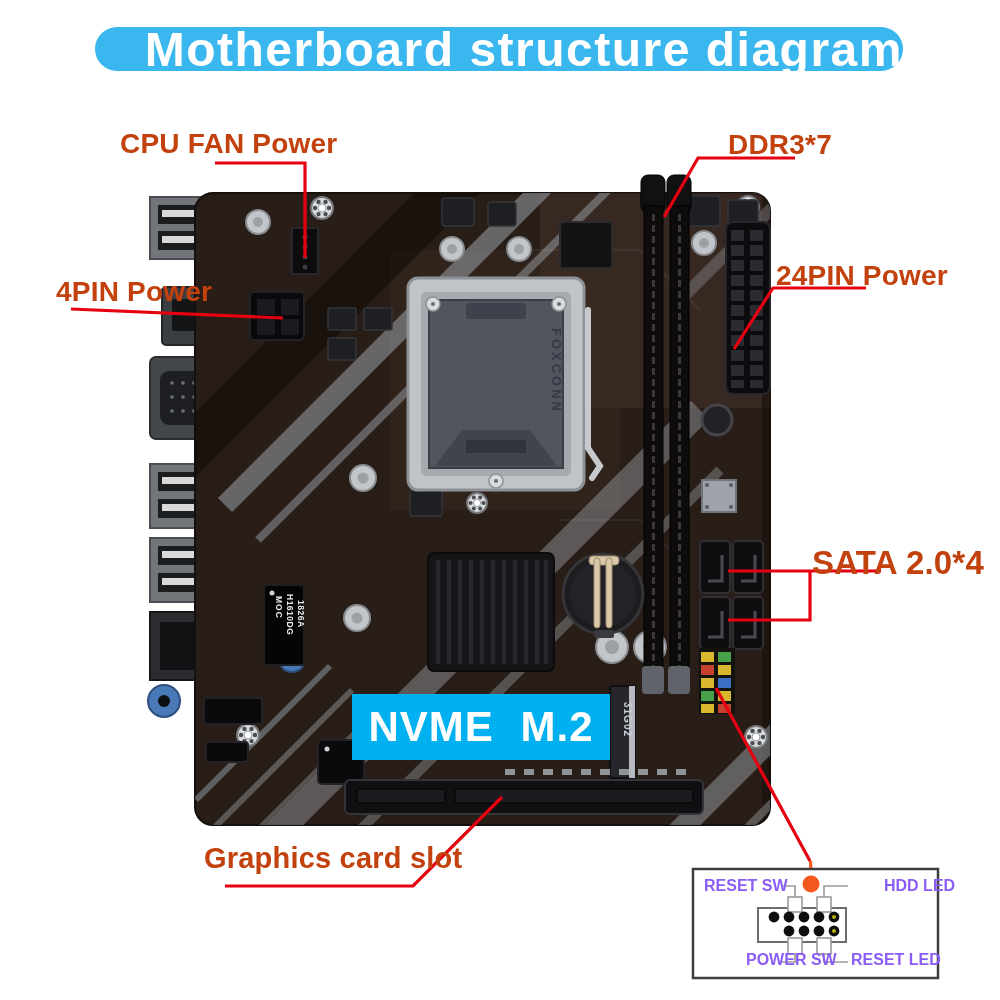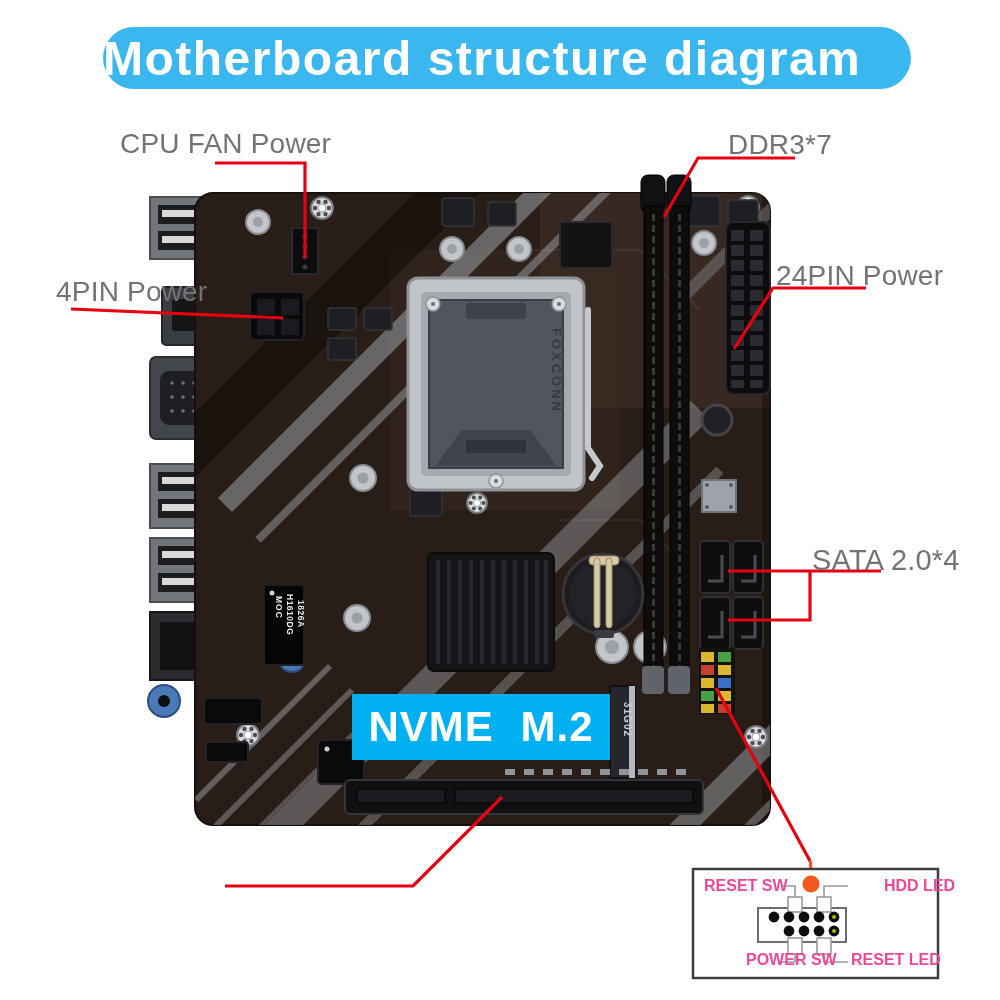--- a/index.html
+++ b/index.html
@@ -2,42 +2,42 @@
 <html style="--banner: #3ab7ee; --nvme: #00b0f0; --leader: #e60111; --dot: #f4581f;"><head>
 <meta charset="utf-8">
 <style>
   * { margin:0; padding:0; box-sizing:border-box; }
   html,body { background:#ffffff; }
   body { width:1000px; height:1000px; font-family:"Liberation Sans",sans-serif; position:relative; overflow:hidden; }
   .page { position:absolute; left:0; top:0; width:1000px; height:1000px; background:#fff; }
   svg.art { position:absolute; left:0; top:0; width:1000px; height:1000px; }
 
   .banner {
-    position:absolute; left:103px; top:27px; width:808px; height:62px;
+    position:absolute; left:95px; top:27px; width:808px; height:44px;
     background:var(--banner,#3ab7ee); border-radius:31px;
-    display:flex; align-items:center; justify-content:flex-start;
+    display:flex; align-items:center; justify-content:flex-end;
   }
   .banner span { color:#fff; font-size:48px; font-weight:bold; letter-spacing:1.5px; white-space:nowrap; }
 
-  .lbl { position:absolute; color:#737373; font-weight:normal; font-size:28px; white-space:nowrap; letter-spacing:0.2px; }
+  .lbl { position:absolute; color:#c2410c; font-weight:bold; font-size:28px; white-space:nowrap; letter-spacing:0.2px; }
   #lbl-cpu-fan { left:120px; top:128px; }
   #lbl-ddr3    { left:728px; top:129px; }
   #lbl-4pin    { left:56px;  top:276px; }
   #lbl-24pin   { left:776px; top:260px; }
-  #lbl-sata    { left:812px; top:544px; font-size:29px; }
+  #lbl-sata    { left:812px; top:544px; font-size:33px; }
   #lbl-gpu     { left:204px; top:842px; font-size:29px; }
 
   .nvme {
     position:absolute; left:352px; top:694px; width:258px; height:66px;
     background:var(--nvme,#00b0f0); color:#fff; font-weight:bold; font-size:42px;
     display:flex; align-items:center; justify-content:center;
     word-spacing:14px; letter-spacing:1px; white-space:nowrap;
   }
 
-  .pin-lbl { position:absolute; font-weight:bold; font-size:16px; color:#ec4899; white-space:nowrap; }
+  .pin-lbl { position:absolute; font-weight:bold; font-size:16px; color:#8b5cf6; white-space:nowrap; }
   #pl-reset { left:704px; top:877px; }
   #pl-hdd   { left:852px; top:877px;margin-left:32px; }
   #pl-psw   { left:699px; top:951px;margin-left:47px; }
   #pl-pled  { left:851px; top:951px; }
 </style>
 </head>
 <body>
 
 <div class="page">
 
@@ -411,20 +411,21 @@
 
   <div class="banner">
     <span>Motherboard structure diagram</span>
   </div>
 
   <div class="lbl" id="lbl-cpu-fan">CPU FAN Power</div>
   <div class="lbl" id="lbl-ddr3">DDR3*7</div>
   <div class="lbl" id="lbl-4pin">4PIN Power</div>
   <div class="lbl" id="lbl-24pin">24PIN Power</div>
   <div class="lbl" id="lbl-sata">SATA 2.0*4</div>
+  <div class="lbl" id="lbl-gpu">Graphics card slot</div>
 
   <div class="nvme">NVME M.2</div>
 
   <div class="pin-lbl" id="pl-reset">RESET SW</div>
   <div class="pin-lbl" id="pl-hdd">HDD LED</div>
   <div class="pin-lbl" id="pl-psw">POWER SW</div>
   <div class="pin-lbl" id="pl-pled">RESET LED</div>
 
 </div>
 

